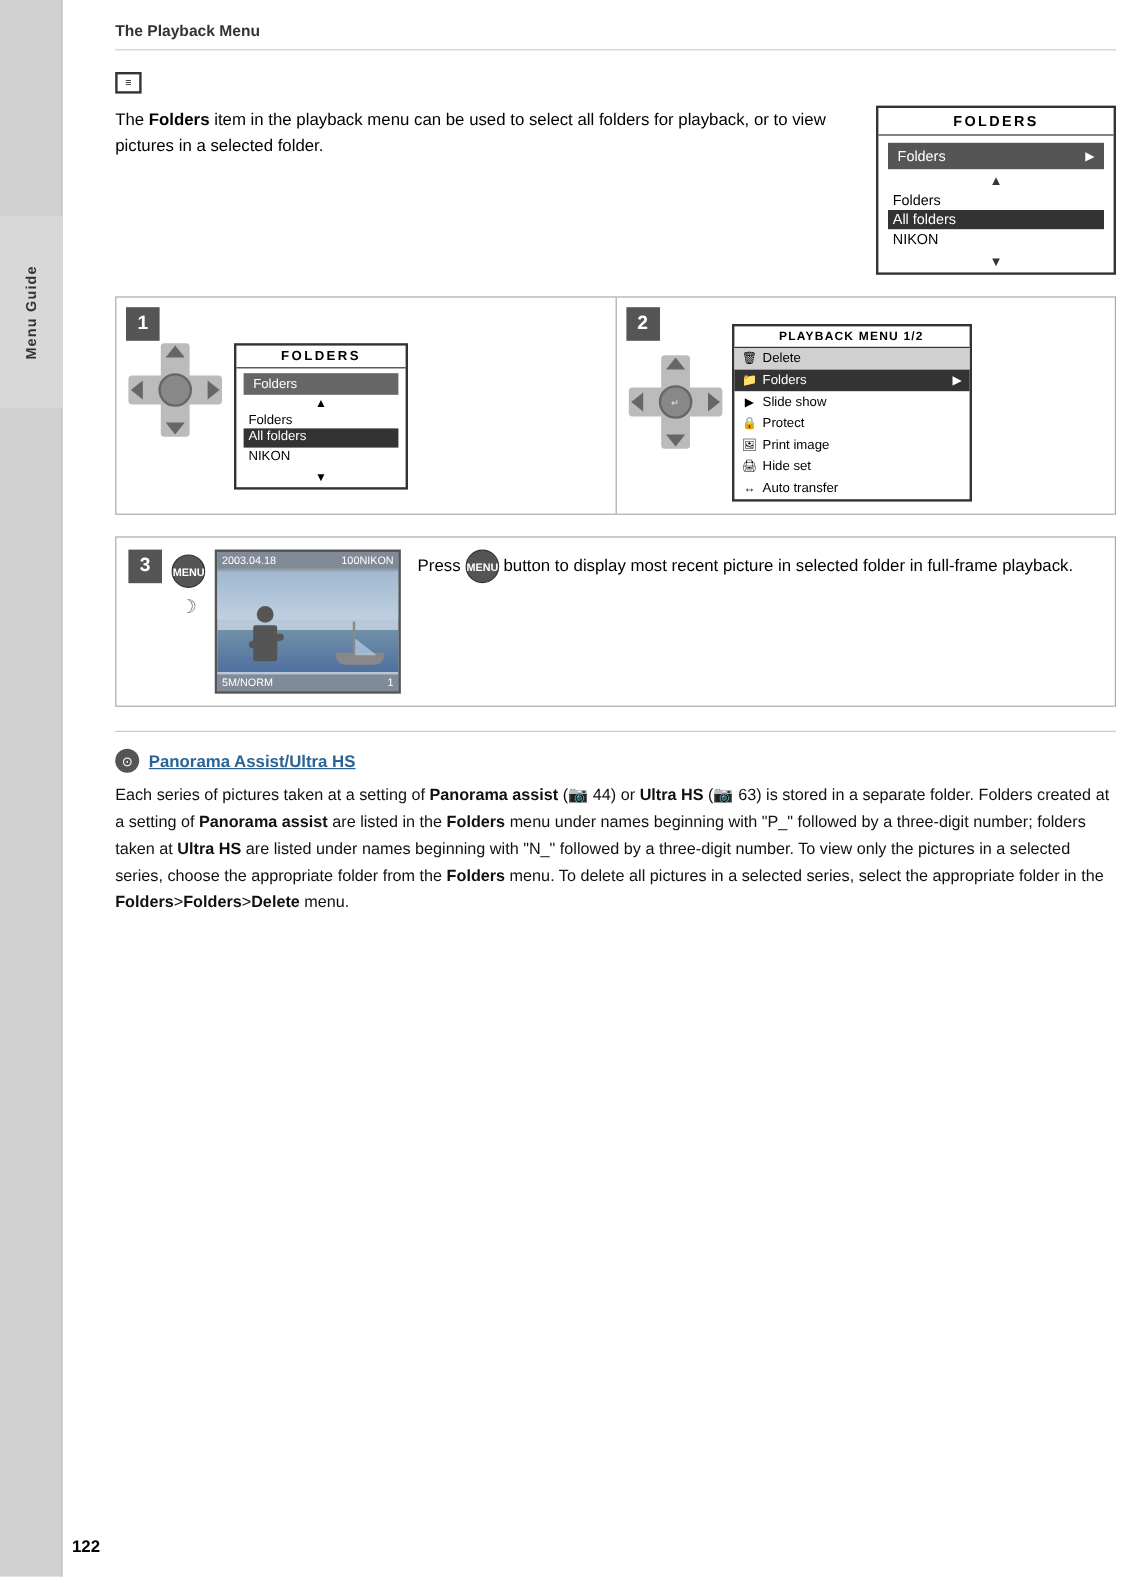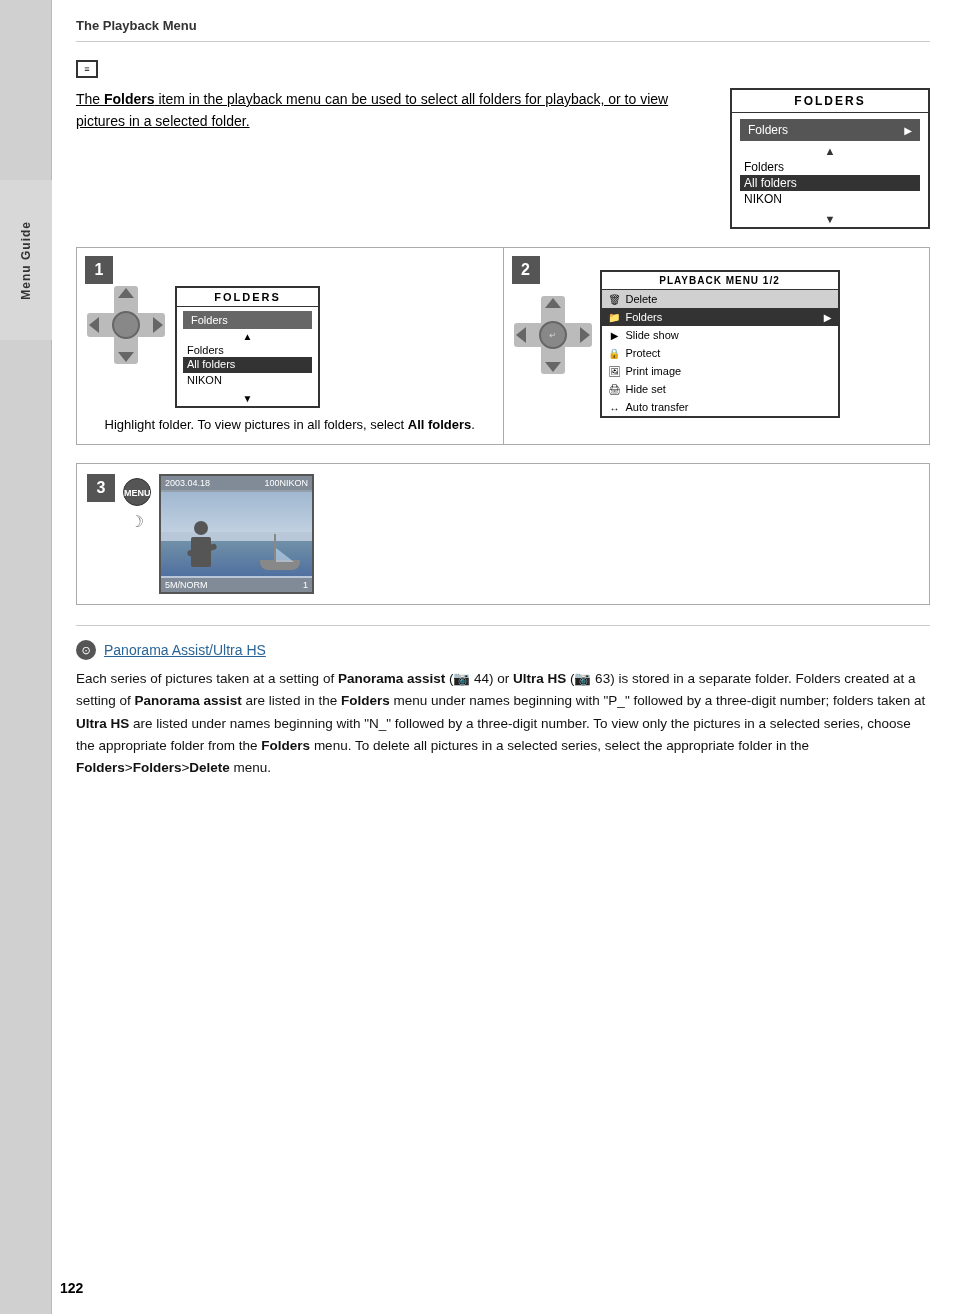--- a/index.html
+++ b/index.html
@@ -38,21 +38,21 @@
       writing-mode: vertical-rl;
       transform: rotate(180deg);
       font-size: 12px;
       font-weight: bold;
       letter-spacing: 1px;
       color: #333;
     }
 
     
     .main {
-      margin-left: 52px;
+      margin-left: 72px;
       padding: 18px 24px;
     }
 
     
     .page-header {
       font-size: 13px;
       font-weight: bold;
       color: #333;
       border-bottom: 1px solid #ccc;
       padding-bottom: 8px;
@@ -83,21 +83,20 @@
     
     .intro-area {
       display: flex;
       gap: 20px;
       margin-bottom: 18px;
     }
     .intro-text {
       flex: 1;
       font-size: 14px;
       line-height: 1.6;
-      text-decoration: underline;
     }
 
     
     .folders-preview {
       width: 200px;
       border: 2px solid #333;
       background: #fff;
       font-size: 12px;
       flex-shrink: 0;
     }
@@ -210,21 +209,21 @@
       align-items: center;
     }
     .fs-arrow-up { text-align: center; font-size: 10px; padding: 1px; }
     .fs-list { padding: 0 6px 4px 6px; }
     .fs-item { padding: 1px 4px; }
     .fs-item.hl { background: #333; color: #fff; display: flex; justify-content: space-between; }
     .fs-arrow-down { text-align: center; font-size: 10px; padding: 2px; }
 
     
     .pb-screen {
-      width: 240px;
+      width: 200px;
       border: 2px solid #333;
       background: #fff;
       font-size: 11px;
       margin-top: 6px;
     }
     .pb-title {
       text-align: center;
       font-weight: bold;
       border-bottom: 1px solid #333;
       padding: 3px;
@@ -332,21 +331,21 @@
       background: #555;
       border-radius: 50%;
       display: flex;
       align-items: center;
       justify-content: center;
       color: #fff;
       font-size: 11px;
     }
     .panorama-title {
       font-size: 14px;
-      font-weight: normal;
+      font-weight: bold;
       color: #2a6496;
       text-decoration: underline;
     }
     .panorama-body {
       font-size: 13.5px;
       line-height: 1.65;
       color: #111;
     }
 
     
@@ -521,23 +520,20 @@
             <div class="fs-item">Folders</div>
             <div class="fs-item hl">
               <span>All folders</span>
               <span class="enter-icon">↵</span>
             </div>
             <div class="fs-item">NIKON</div>
           </div>
           <div class="fs-arrow-down">▼</div>
         </div>
       </div>
-      <div class="step-caption">
-        Highlight folder.  To view pictures in all folders, select <strong>All folders</strong>.
-      </div>
     </div>
 
     <div class="step-box">
       <div class="step-number">2</div>
       <div class="step2-inner">
 
         <div class="dpad-container" style="margin-top:32px;">
           <div class="dpad-cross-h"></div>
           <div class="dpad-cross-v"></div>
           <div class="dpad-tri-up"></div>
@@ -623,20 +619,23 @@
           <div style="width:2px;height:28px;background:#888;position:absolute;bottom:8px;left:18px;"></div>
           <div style="width:0;height:0;border-bottom:14px solid rgba(200,220,240,0.6);border-right:18px solid transparent;position:absolute;bottom:8px;left:20px;"></div>
         </div>
         <div class="cam-footer">
           <span>5M/NORM</span>
           <span>1</span>
         </div>
       </div>
     </div>
 
+    <div class="step3-text">
+      Press <span class="menu-btn-inline">MENU</span> button to display most recent picture in selected folder in full-frame playback.
+    </div>
   </div>
 
   <div class="panorama-section">
     <div class="panorama-heading">
       <div class="panorama-icon">⊙</div>
       <span class="panorama-title">Panorama Assist/Ultra HS</span>
     </div>
     <p class="panorama-body">
       Each series of pictures taken at a setting of <strong>Panorama assist</strong> (📷 44) or <strong>Ultra HS</strong> (📷 63) is stored in a separate folder.  Folders created at a setting of <strong>Panorama assist</strong> are listed in the <strong>Folders</strong> menu under names beginning with "P_" followed by a three-digit number; folders taken at <strong>Ultra HS</strong> are listed under names beginning with "N_" followed by a three-digit number.  To view only the pictures in a selected series, choose the appropriate folder from the <strong>Folders</strong> menu.  To delete all pictures in a selected series, select the appropriate folder in the <strong>Folders</strong>&gt;<strong>Folders</strong>&gt;<strong>Delete</strong> menu.
     </p>

